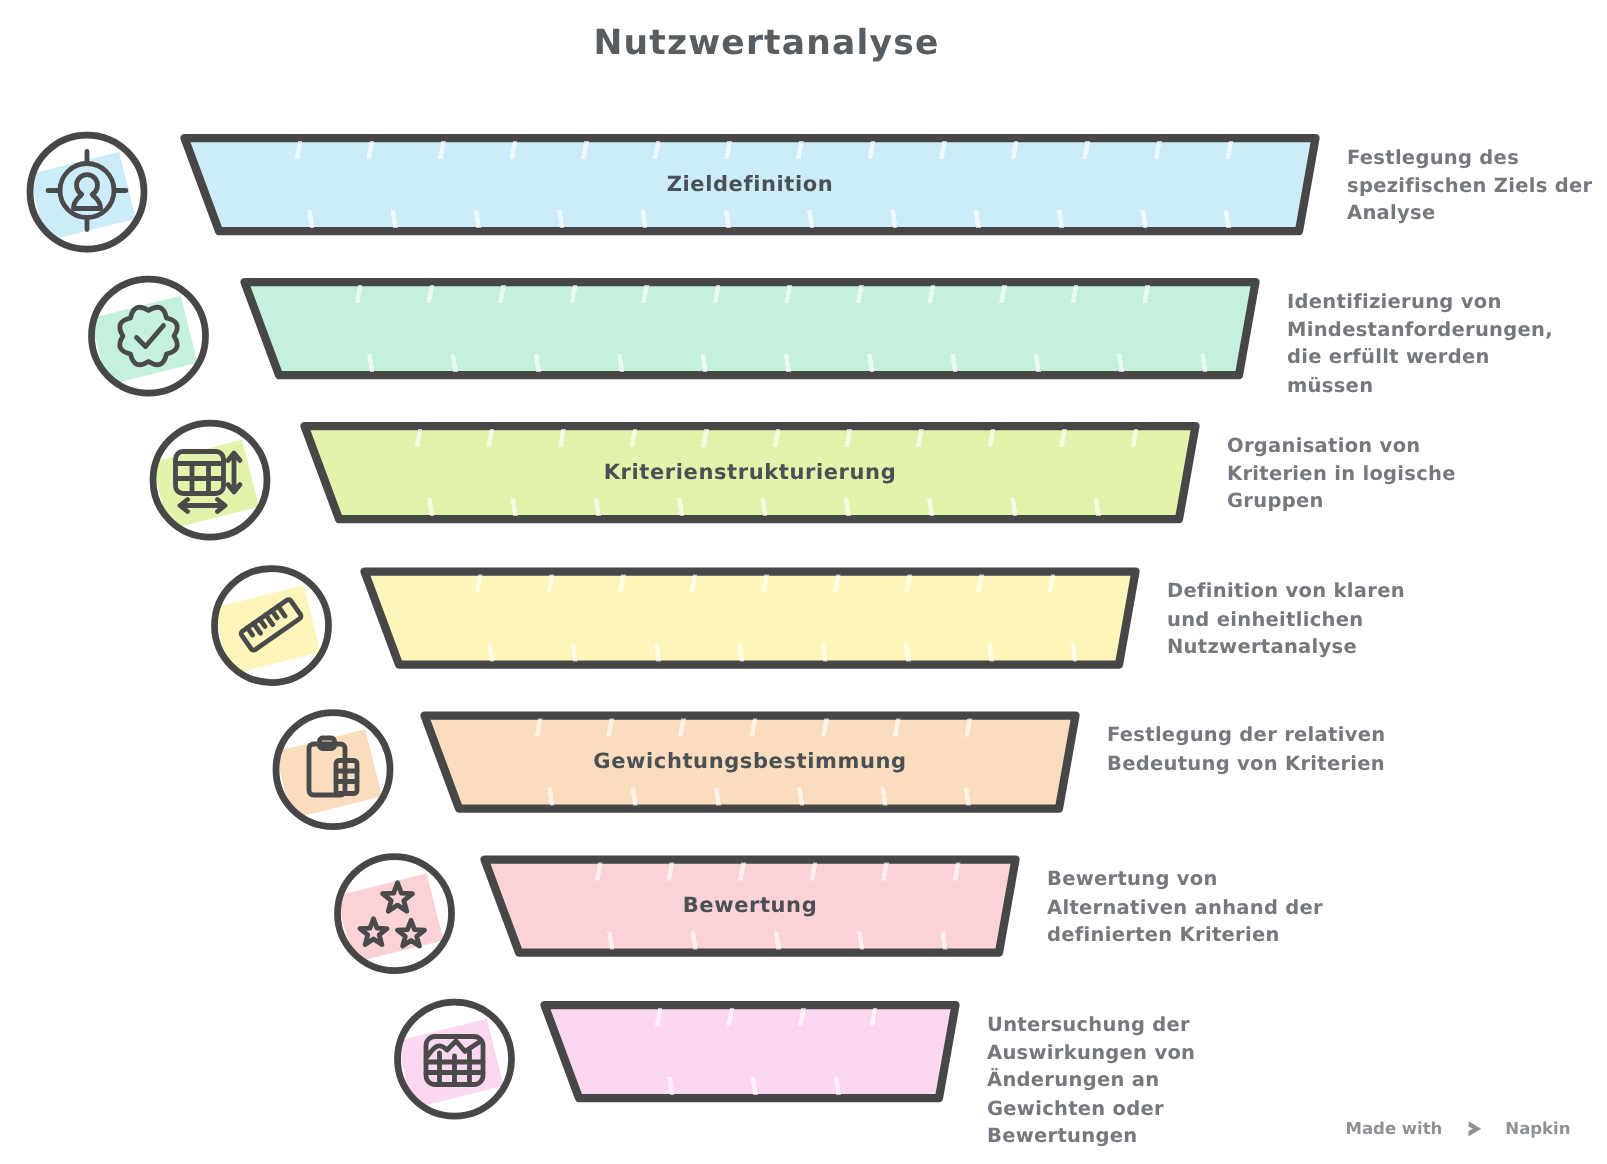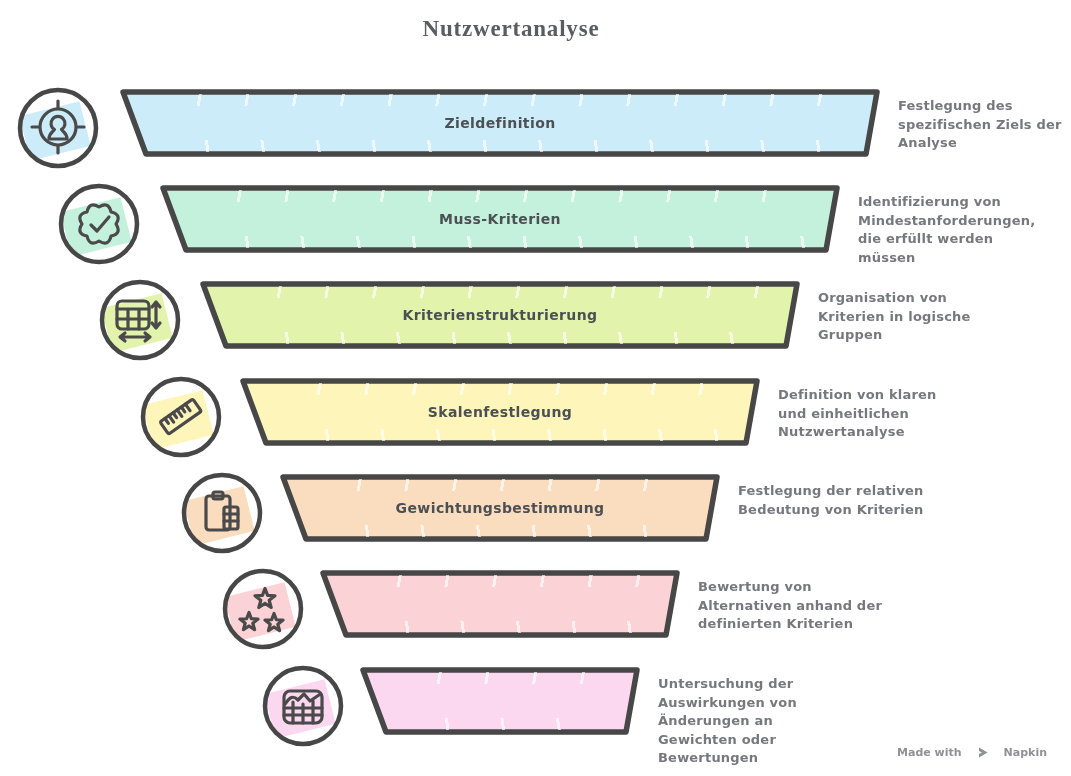--- a/index.html
+++ b/index.html
@@ -2,21 +2,21 @@
 <html><head>
 <meta charset="utf-8">
 <style>
   html,body{margin:0;padding:0;background:#fff;}
   #canvas{
     position:relative;width:1071px;height:776px;background:#ffffff;
     font-family:"DejaVu Sans","Liberation Sans",sans-serif;overflow:hidden;
   }
   .title{
     position:absolute;top:16px;left:0;width:1022px;text-align:center;
-    font-size:23px;font-weight:700;letter-spacing:.8px;color:#585d61;font-family:Liberation Serif, serif;
+    font-size:23px;font-weight:700;letter-spacing:.8px;color:#585d61;
   }
   .row{position:absolute;left:0;width:100%;height:70px;}
   .r0{--t:88px;--bl:118px;--bw:764px;--il:16px;--dl:898px;}
   .r1{--t:184px;--bl:158px;--bw:684px;--il:57px;--dl:858px;}
   .r2{--t:280px;--bl:198px;--bw:604px;--il:98px;--dl:818px;}
   .r3{--t:377px;--bl:238px;--bw:524px;--il:139px;--dl:778px;}
   .r4{--t:473px;--bl:278px;--bw:444px;--il:180px;--dl:738px;}
   .r5{--t:569px;--bl:318px;--bw:364px;--il:221px;--dl:698px;}
   .r6{--t:666px;--bl:358px;--bw:284px;--il:261px;--dl:658px;}
   .row{top:var(--t);}
@@ -91,21 +91,20 @@
       <path class="glyph" d="M59,42 Q65.1,51.6 54,54 Q51.6,65.1 42,59 Q32.4,65.1 30,54 Q18.9,51.6 25,42 Q18.9,32.4 30,30 Q32.4,18.9 42,25 Q51.6,18.9 54,30 Q65.1,32.4 59,42 Z"></path>
       <path class="glyph" d="M34 43 L40 49 L52 35"></path>
     </svg>
     <div class="bar">
       <svg viewBox="0 0 684 70" preserveAspectRatio="none">
           <polygon class="trap" points="5,4 679,4 668,66 28,66" fill="#c3f1dc"></polygon>
         </svg>
       <div class="tex tex-t"></div>
         <div class="tex tex-b"></div>
     </div>
-    <div class="bar-label">Muss-Kriterien</div>
     <div class="desc">Identifizierung von Mindestanforderungen, die erfüllt werden müssen</div>
   </div>
 
   <div class="row r2">
     <svg class="badge" viewBox="0 0 84 84">
       <defs>
           <clipPath id="c2">
             <circle cx="42" cy="42" r="38"></circle>
           </clipPath>
         </defs>
@@ -145,21 +144,20 @@
         <path class="glyph" d="M28 34 V40 M33 34 V42 M38 34 V40 M43 34 V42 M48 34 V40 M53 34 V42"></path>
       </g>
     </svg>
     <div class="bar">
       <svg viewBox="0 0 524 70" preserveAspectRatio="none">
           <polygon class="trap" points="5,4 519,4 508,66 28,66" fill="#fdf5ba"></polygon>
         </svg>
       <div class="tex tex-t"></div>
         <div class="tex tex-b"></div>
     </div>
-    <div class="bar-label">Skalenfestlegung</div>
     <div class="desc">Definition von klaren und einheitlichen Nutzwertanalyse</div>
   </div>
 
   <div class="row r4">
     <svg class="badge" viewBox="0 0 84 84">
       <defs>
           <clipPath id="c4">
             <circle cx="42" cy="42" r="38"></circle>
           </clipPath>
         </defs>
@@ -198,20 +196,21 @@
       <path class="glyph" vector-effect="non-scaling-stroke" transform="translate(28 55) scale(0.95)" d="M0,-10 L2.47,-3.4 L9.51,-3.09 L4,1.3 L5.88,8.09 L0,4.2 L-5.88,8.09 L-4,1.3 L-9.51,-3.09 L-2.47,-3.4 Z"></path>
       <path class="glyph" vector-effect="non-scaling-stroke" transform="translate(53 56) scale(0.95)" d="M0,-10 L2.47,-3.4 L9.51,-3.09 L4,1.3 L5.88,8.09 L0,4.2 L-5.88,8.09 L-4,1.3 L-9.51,-3.09 L-2.47,-3.4 Z"></path>
     </svg>
     <div class="bar">
       <svg viewBox="0 0 364 70" preserveAspectRatio="none">
           <polygon class="trap" points="5,4 359,4 348,66 28,66" fill="#fbd2d5"></polygon>
         </svg>
       <div class="tex tex-t"></div>
         <div class="tex tex-b"></div>
     </div>
+    <div class="bar-label">Bewertung</div>
     <div class="desc">Bewertung von Alternativen anhand der definierten Kriterien</div>
   </div>
 
   <div class="row r6">
     <svg class="badge" viewBox="0 0 84 84">
       <defs>
           <clipPath id="c6">
             <circle cx="42" cy="42" r="38"></circle>
           </clipPath>
         </defs>

